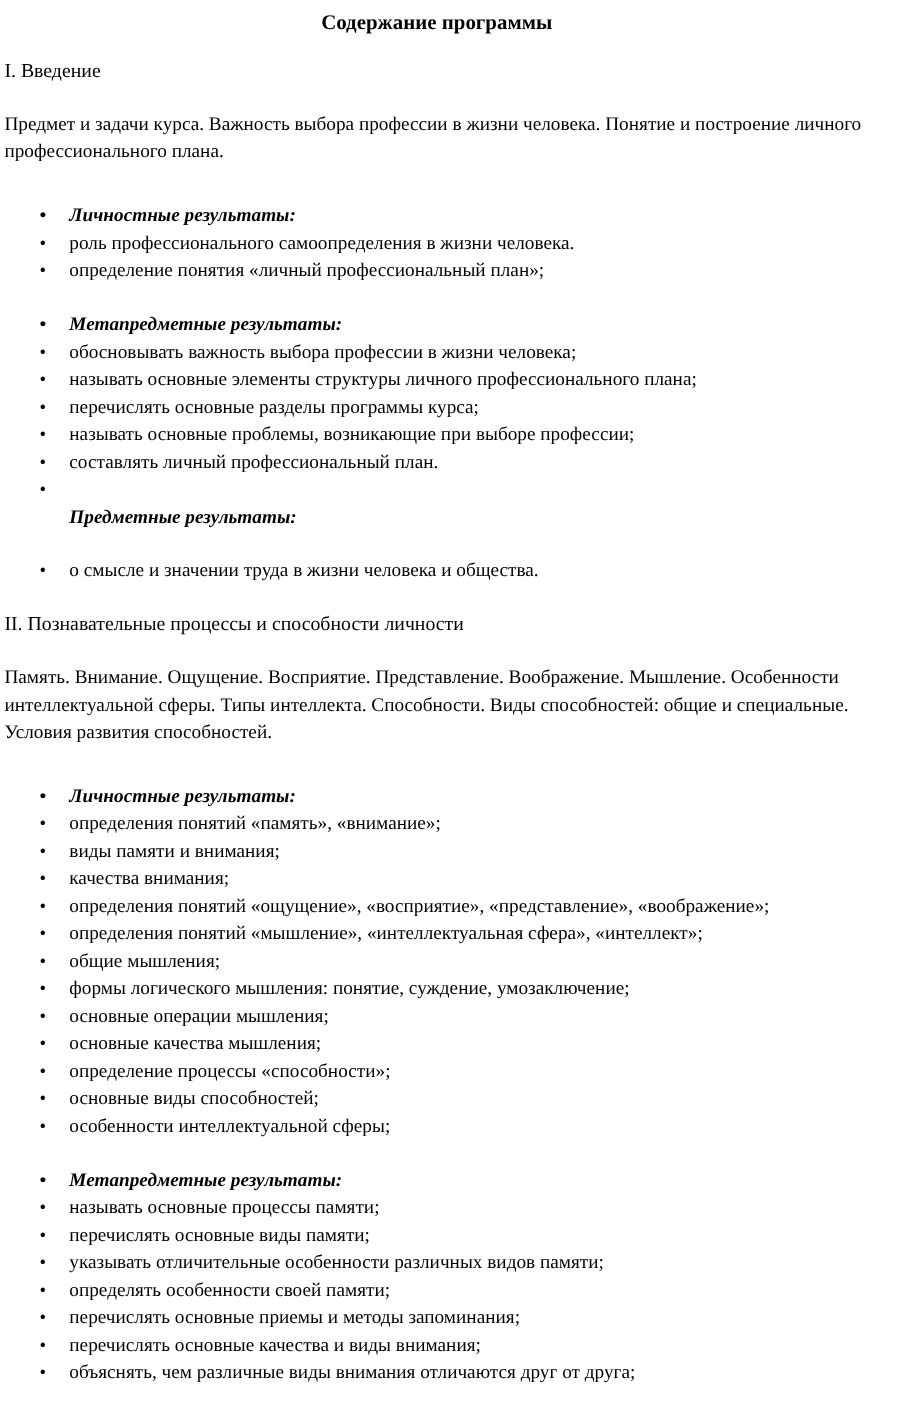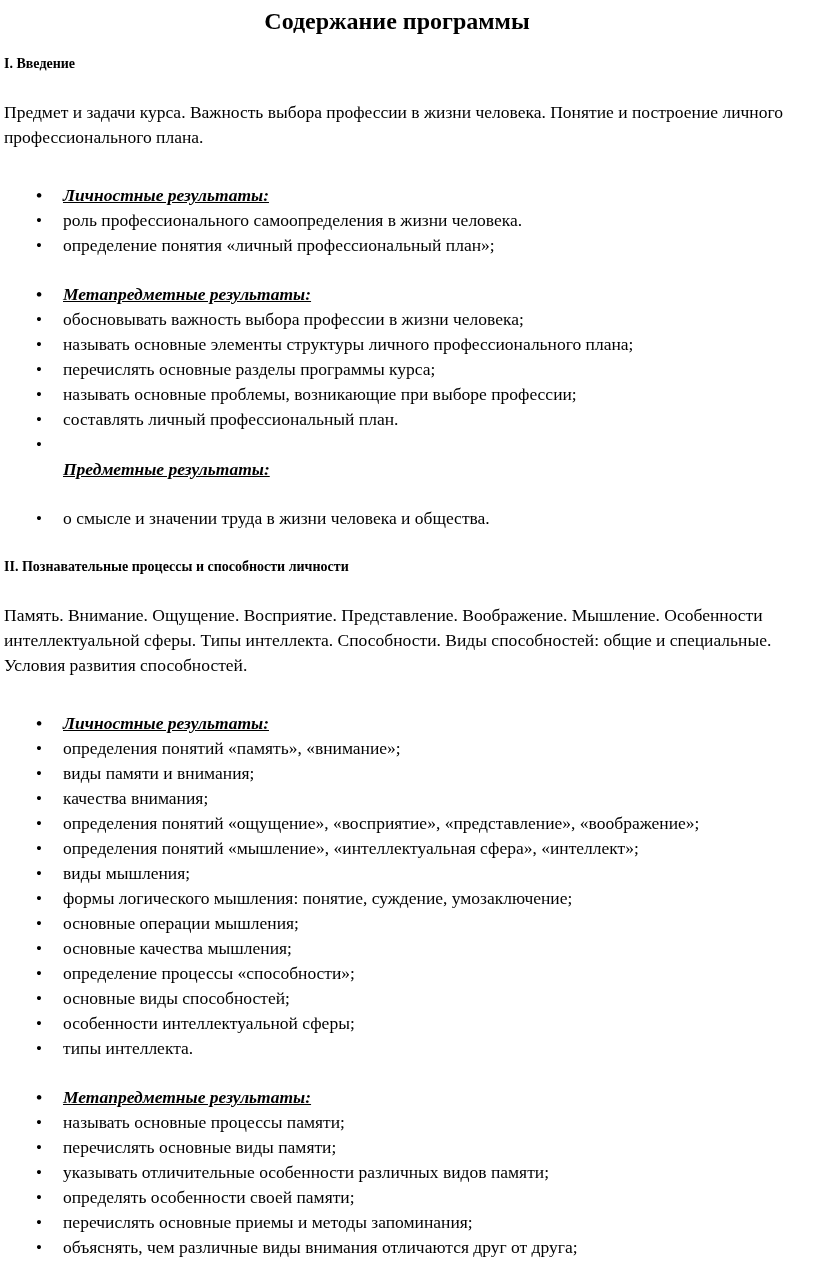--- a/index.html
+++ b/index.html
@@ -11,29 +11,29 @@
     color: #000000;
   }
   .page {
     width: 816px;
     min-height: 1286px;
     padding: 8px 26px 24px 4px;
     background: #ffffff;
     overflow: hidden;
   }
   .doc-title {
-    font-size: 24px;
+    font-size: 19px;
     font-weight: bold;
     text-align: center;
     margin-bottom: 12px;
     line-height: 26px;
   }
   .section-heading {
-    font-size: 14px;
-    font-weight: bold;
+    font-size: 18px;
+    font-weight: normal;
     margin-top: 18px;
     margin-bottom: 24px;
     line-height: 24px;
   }
   .para {
     line-height: 25px;
     margin-bottom: 33px;
   }
   ul.blist {
     list-style: none;
@@ -49,21 +49,21 @@
     content: "\2022";
     position: absolute;
     left: 32px;
     top: 0;
     font-size: 17px;
   }
   li.list-head, .list-head {
     font-weight: bold;
     font-style: italic;
   }
-  .head-text { text-decoration: underline; }
+  .head-text { }
   li.empty { height: 25px; }
 </style>
 </head>
 <body>
 
 <div class="page">
 
   <h1 class="doc-title">Содержание программы</h1>
 
   <h2 class="section-heading">I. Введение</h2>
@@ -93,33 +93,33 @@
   <h2 class="section-heading">II. Познавательные процессы и способности личности</h2>
   <p class="para">Память. Внимание. Ощущение. Восприятие. Представление. Воображение. Мышление. Особенности интеллектуальной сферы. Типы интеллекта. Способности. Виды способностей: общие и специальные. Условия развития способностей.</p>
 
   <ul class="blist">
     <li class="bullet list-head"><span class="head-text">Личностные результаты:</span></li>
     <li class="bullet">определения понятий «память», «внимание»;</li>
     <li class="bullet">виды памяти и внимания;</li>
     <li class="bullet">качества внимания;</li>
     <li class="bullet">определения понятий «ощущение», «восприятие», «представление», «воображение»;</li>
     <li class="bullet">определения понятий «мышление», «интеллектуальная сфера», «интеллект»;</li>
-    <li class="bullet">виды мышления;</li>
+    <li class="bullet">общие мышления;</li>
     <li class="bullet">формы логического мышления: понятие, суждение, умозаключение;</li>
     <li class="bullet">основные операции мышления;</li>
     <li class="bullet">основные качества мышления;</li>
     <li class="bullet">определение процессы «способности»;</li>
     <li class="bullet">основные виды способностей;</li>
     <li class="bullet">особенности интеллектуальной сферы;</li>
-    <li class="bullet">типы интеллекта.</li>
   </ul>
 
   <ul class="blist">
     <li class="bullet list-head"><span class="head-text">Метапредметные результаты:</span></li>
     <li class="bullet">называть основные процессы памяти;</li>
     <li class="bullet">перечислять основные виды памяти;</li>
     <li class="bullet">указывать отличительные особенности различных видов памяти;</li>
     <li class="bullet">определять особенности своей памяти;</li>
     <li class="bullet">перечислять основные приемы и методы запоминания;</li>
+    <li class="bullet">перечислять основные качества и виды внимания;</li>
     <li class="bullet">объяснять, чем различные виды внимания отличаются друг от друга;</li>
   </ul>
 
 </div>
 
 </body></html>

